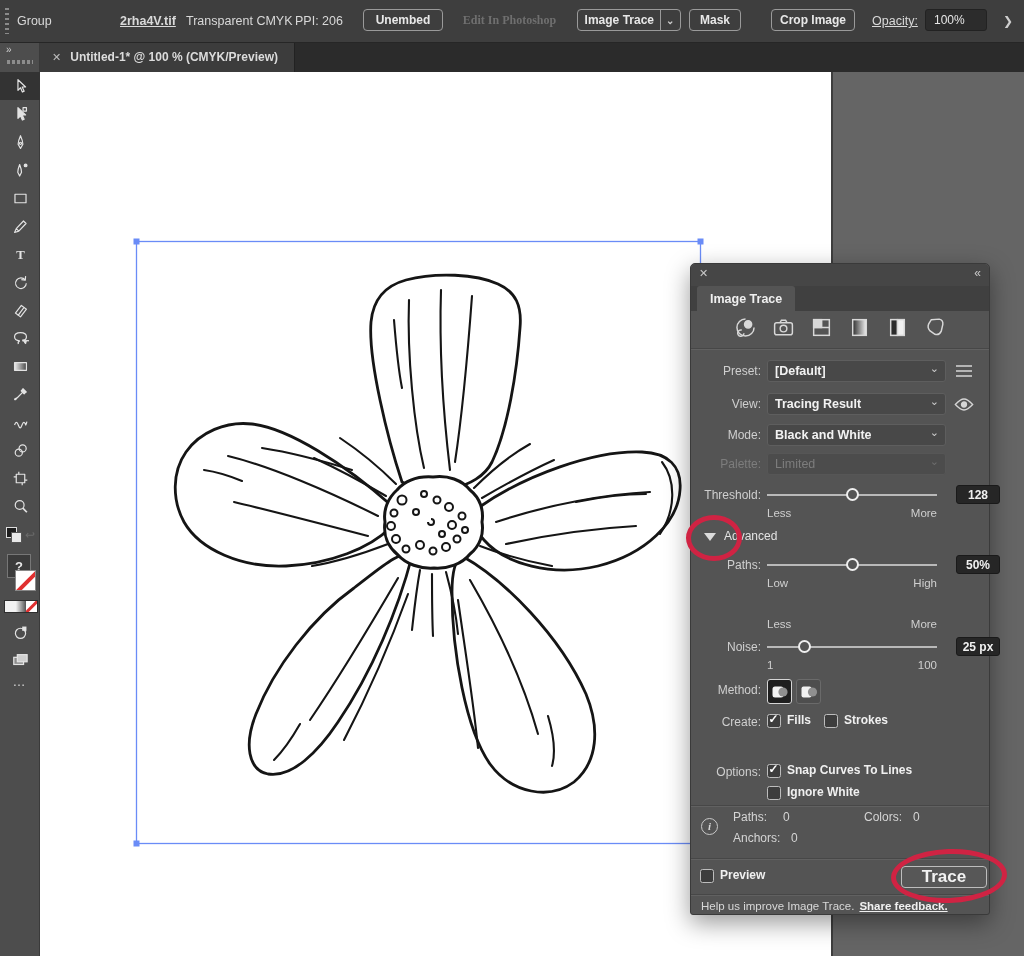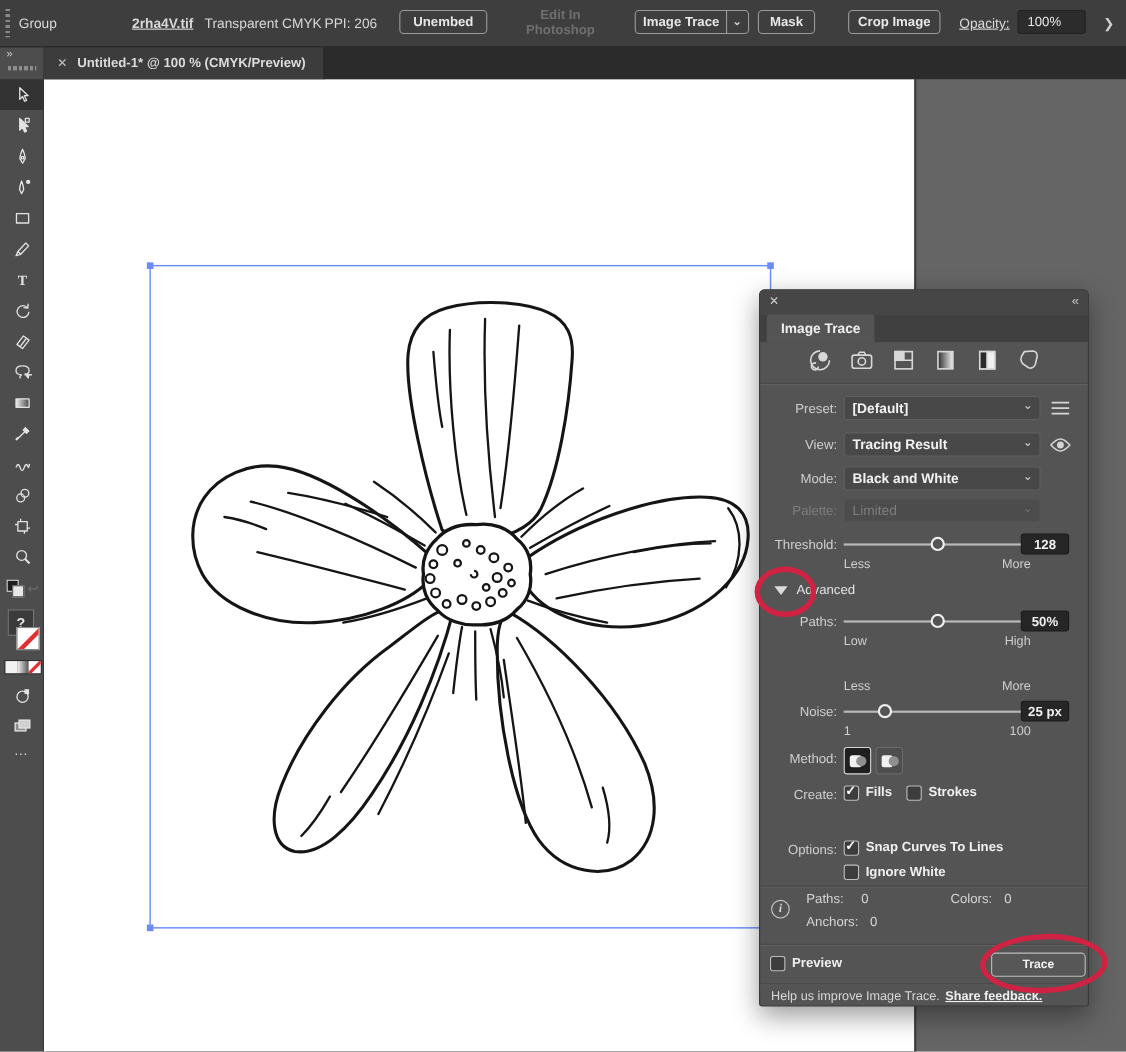--- a/index.html
+++ b/index.html
@@ -7,21 +7,21 @@
        font-family:"Liberation Sans",sans-serif;-webkit-font-smoothing:antialiased;}
   
   .top-bar{position:absolute;left:0;top:0;width:1024px;height:42px;background:#3e3e3e;
            border-bottom:1px solid #262626;z-index:40;color:#d9d9d9;font-size:12.5px;}
   .top-bar .grip{position:absolute;left:5px;top:8px;width:4px;height:26px;
       background:repeating-linear-gradient(#8a8a8a 0 2px,transparent 2px 5px);}
   .tb-item{position:absolute;top:0;height:42px;display:flex;align-items:center;white-space:nowrap;text-align:center;}
   .tb-btn{position:absolute;top:9px;height:22px;border:1.5px solid #9a9a9a;border-radius:4px;
           display:flex;align-items:center;justify-content:center;color:#e8e8e8;font-weight:bold;
           font-size:12px;background:transparent;box-sizing:border-box;}
-  .tb-btn.dim{border-color:transparent;color:#6f6f6f;}
+  .tb-btn.dim{border-color:transparent;color:#6f6f6f;font-family:Liberation Serif, serif;}
   .u{text-decoration:underline;}
   .split-sep{width:1px;height:100%;background:#9a9a9a;margin:0 0 0 8px;}
   .chev{font-size:10px;color:#cfcfcf;padding:0 5px;}
   .opval{position:absolute;top:9px;height:22px;background:#2c2c2c;border:1px solid #222;
          border-radius:3px;display:flex;align-items:center;padding:0 8px;color:#e6e6e6;
          font-size:12px;box-sizing:border-box;}
   
   .tab-bar{position:absolute;left:40px;top:42px;width:984px;height:30px;background:#2b2b2b;z-index:39;}
   .doc-tab{position:absolute;left:0;top:0;height:30px;padding:0 16px 0 12px;background:#3c3c3c;
            border-right:1px solid #222;display:flex;align-items:center;gap:9px;color:#dcdcdc;
@@ -82,21 +82,21 @@
       border:1px solid #5e5e5e;border-radius:3px;box-sizing:border-box;display:flex;
       align-items:center;padding:0 7px;font-weight:bold;font-size:12.5px;color:#f2f2f2;}
   .dd .ddc{position:absolute;right:6px;top:1px;font-weight:normal;color:#cfcfcf;font-size:11px;}
   .row.dim .dd{background:#4c4c4c;border-color:#565656;color:#7d7d7d;}
   .row.dim .dd .ddc{color:#6e6e6e;}
   .right-ic{position:absolute;left:262px;top:2px;width:22px;height:18px;display:flex;
             align-items:center;justify-content:center;}
   .slider{position:absolute;left:76px;top:10px;width:170px;height:2px;background:#b9b9b9;}
   .slider .hd{position:absolute;top:-6px;width:13px;height:13px;border-radius:50%;
               background:#545454;border:2px solid #efefef;box-sizing:border-box;margin-left:-6px;}
-  .numbox{position:absolute;left:237px;top:1px;width:44px;height:19px;background:#262626;
+  .numbox{position:absolute;left:265px;top:1px;width:44px;height:19px;background:#262626;
           border:1px solid #1a1a1a;border-radius:3px;box-sizing:border-box;color:#f0f0f0;
           font-weight:bold;font-size:12px;display:flex;align-items:center;justify-content:center;}
   .sublab{position:absolute;left:76px;width:170px;font-size:11.5px;color:#cfcfcf;height:14px;}
   .sublab .mx{float:right;}
   .adv{position:absolute;left:0;right:0;height:20px;}
   .adv .tri{position:absolute;left:13px;top:6px;width:0;height:0;border-left:6px solid transparent;
             border-right:6px solid transparent;border-top:8px solid #dcdcdc;}
   .adv .t{position:absolute;left:33px;top:2px;color:#e3e3e3;}
   .mbtn{position:absolute;top:0;width:25px;height:25px;border:1px solid #6a6a6a;border-radius:3px;
         box-sizing:border-box;display:flex;align-items:center;justify-content:center;background:#4e4e4e;}
@@ -108,21 +108,21 @@
   .stepper{position:absolute;left:76px;top:0;width:106px;height:20px;border:1px solid #616161;
            border-radius:3px;box-sizing:border-box;color:#7d7d7d;display:flex;align-items:center;}
   .stepper .ud{width:16px;text-align:center;font-size:8px;line-height:9px;color:#767676;}
   .stepper .sv{font-size:12px;}
   .info-ic{position:absolute;left:10px;top:8px;width:17px;height:17px;border:1.5px solid #c9c9c9;
            border-radius:50%;box-sizing:border-box;color:#d5d5d5;font-size:11px;font-style:italic;
            font-weight:bold;text-align:center;line-height:14px;font-family:"Liberation Serif",serif;}
   .ilab{position:absolute;color:#d5d5d5;}
   .trace-btn{position:absolute;left:210px;top:0;width:86px;height:22px;border:1.5px solid #bdbdbd;
              border-radius:4px;box-sizing:border-box;display:flex;align-items:center;justify-content:center;
-             font-weight:bold;color:#f2f2f2;font-size:11px;background:#575757;}
+             font-weight:bold;color:#f2f2f2;font-size:17px;background:#575757;}
   .footer{position:absolute;left:10px;right:6px;top:636px;font-size:11.5px;color:#d8d8d8;white-space:nowrap;}
   .footer .lk{font-weight:bold;text-decoration:underline;color:#f0f0f0;margin-left:5px;}
   
   .ann{position:absolute;border:5px solid #d02343;border-radius:50%;z-index:30;}
   .ann.adv-c{left:686px;top:515px;width:46px;height:36px;}
   .ann.trace-c{left:891px;top:849px;width:106px;height:44px;transform:rotate(-2deg);}
 </style>
 </head>
 <body>
 

